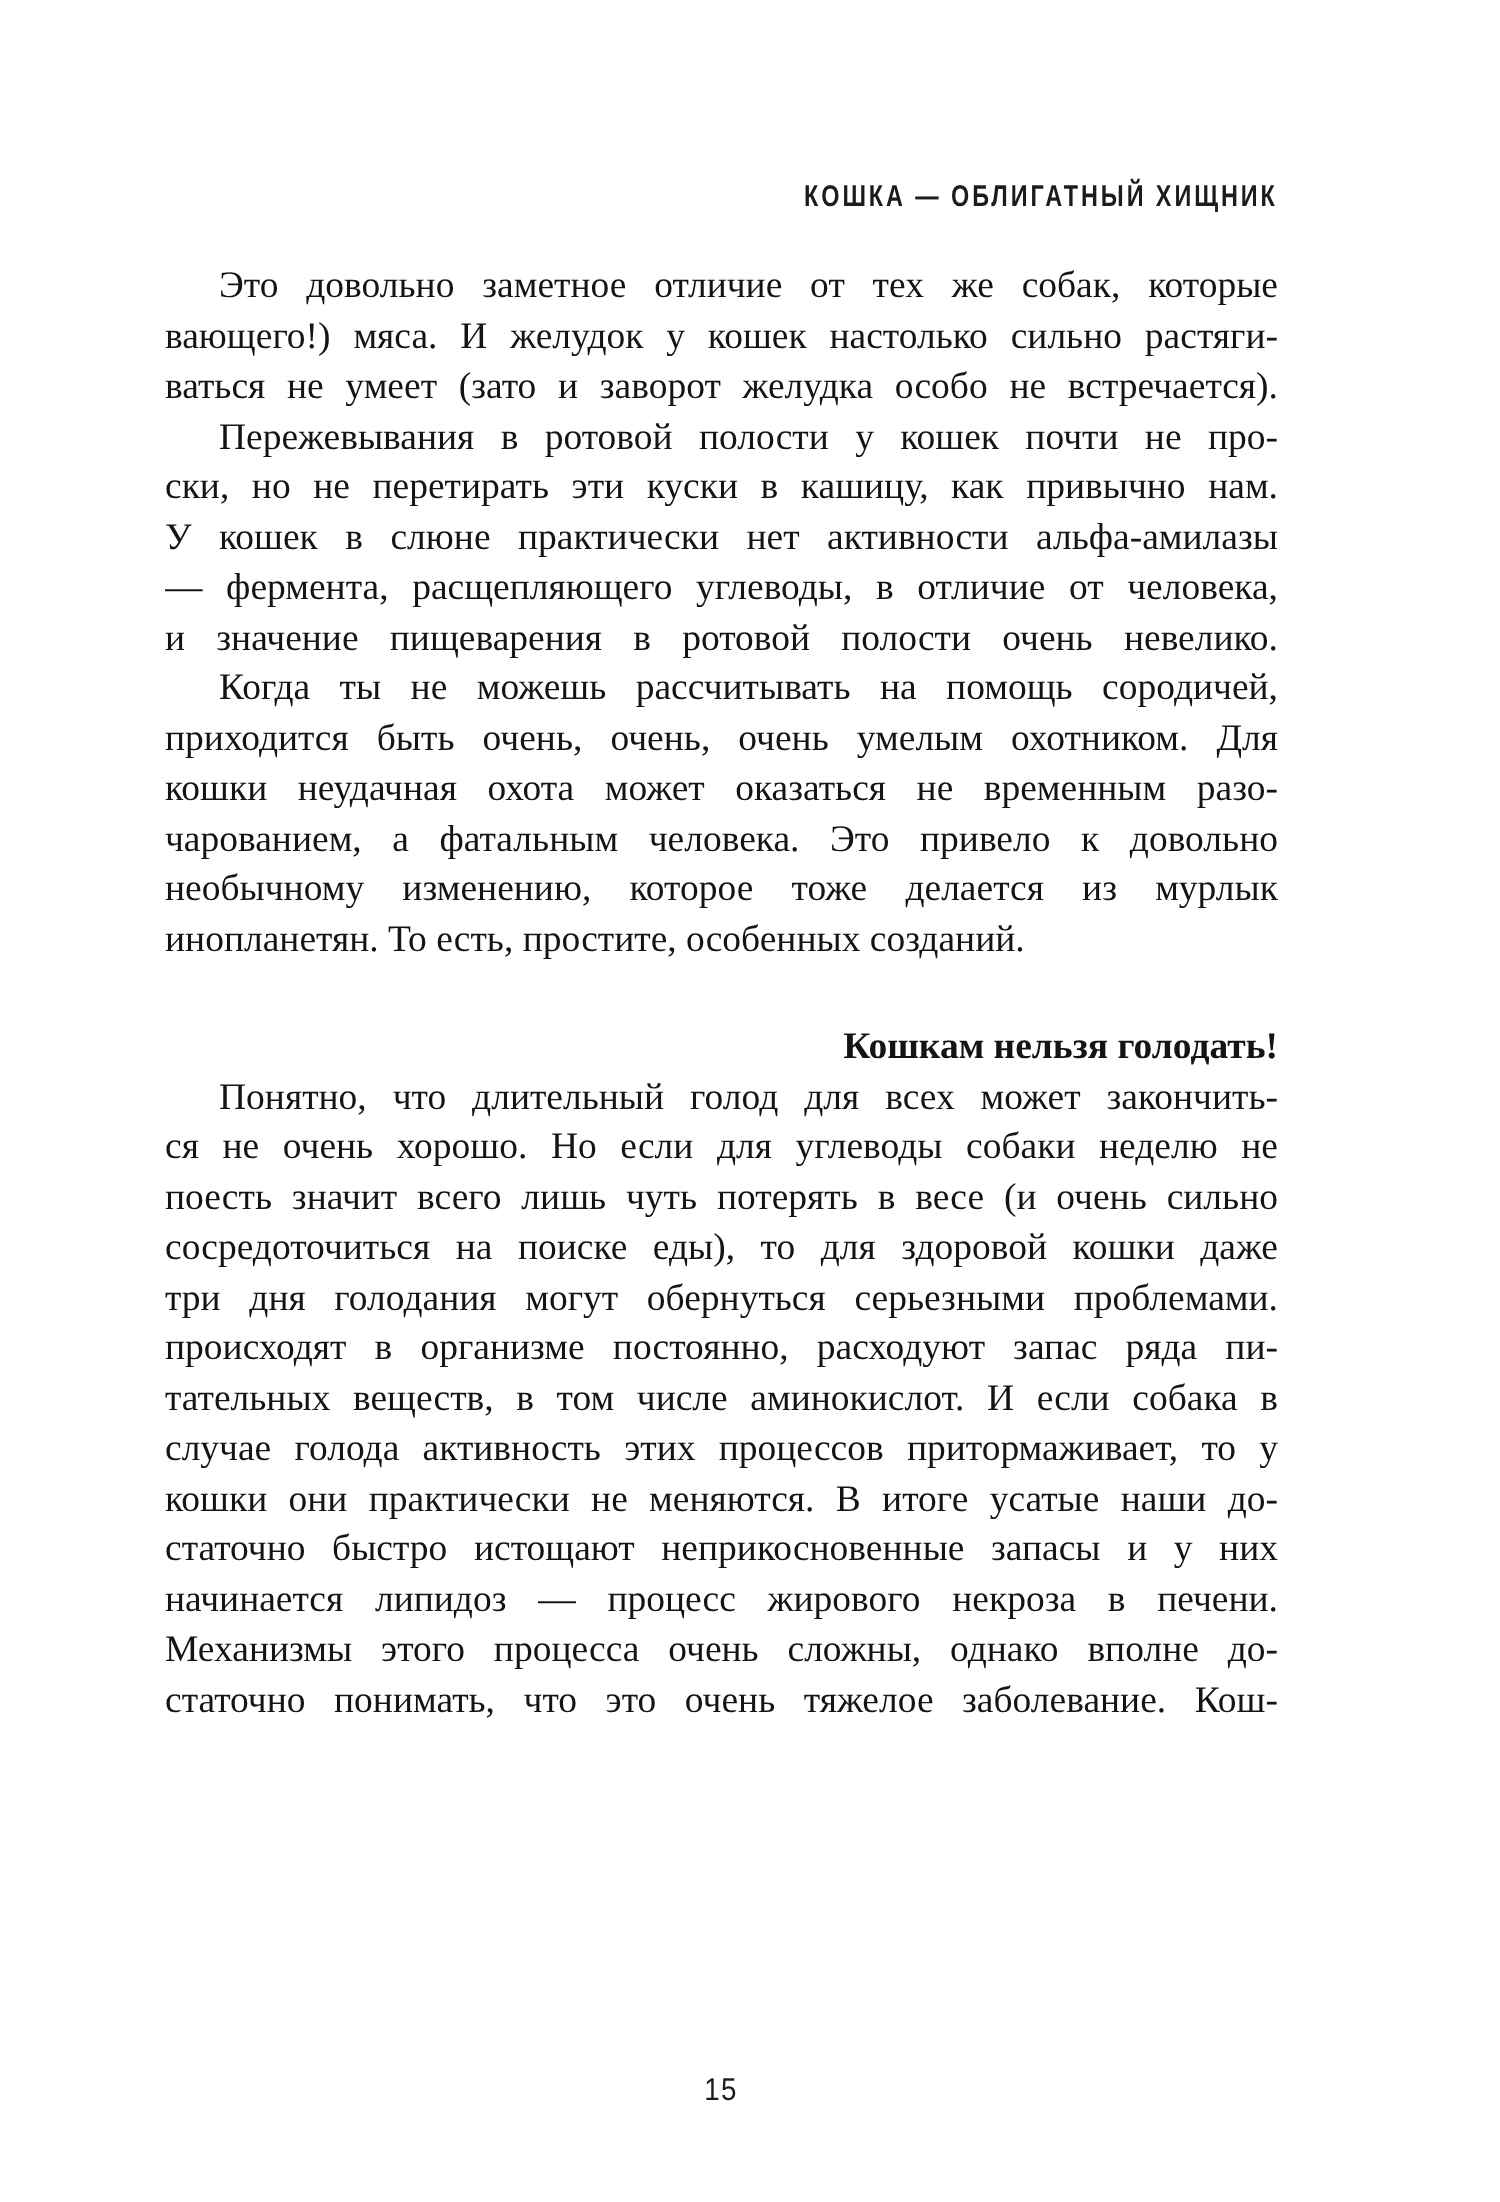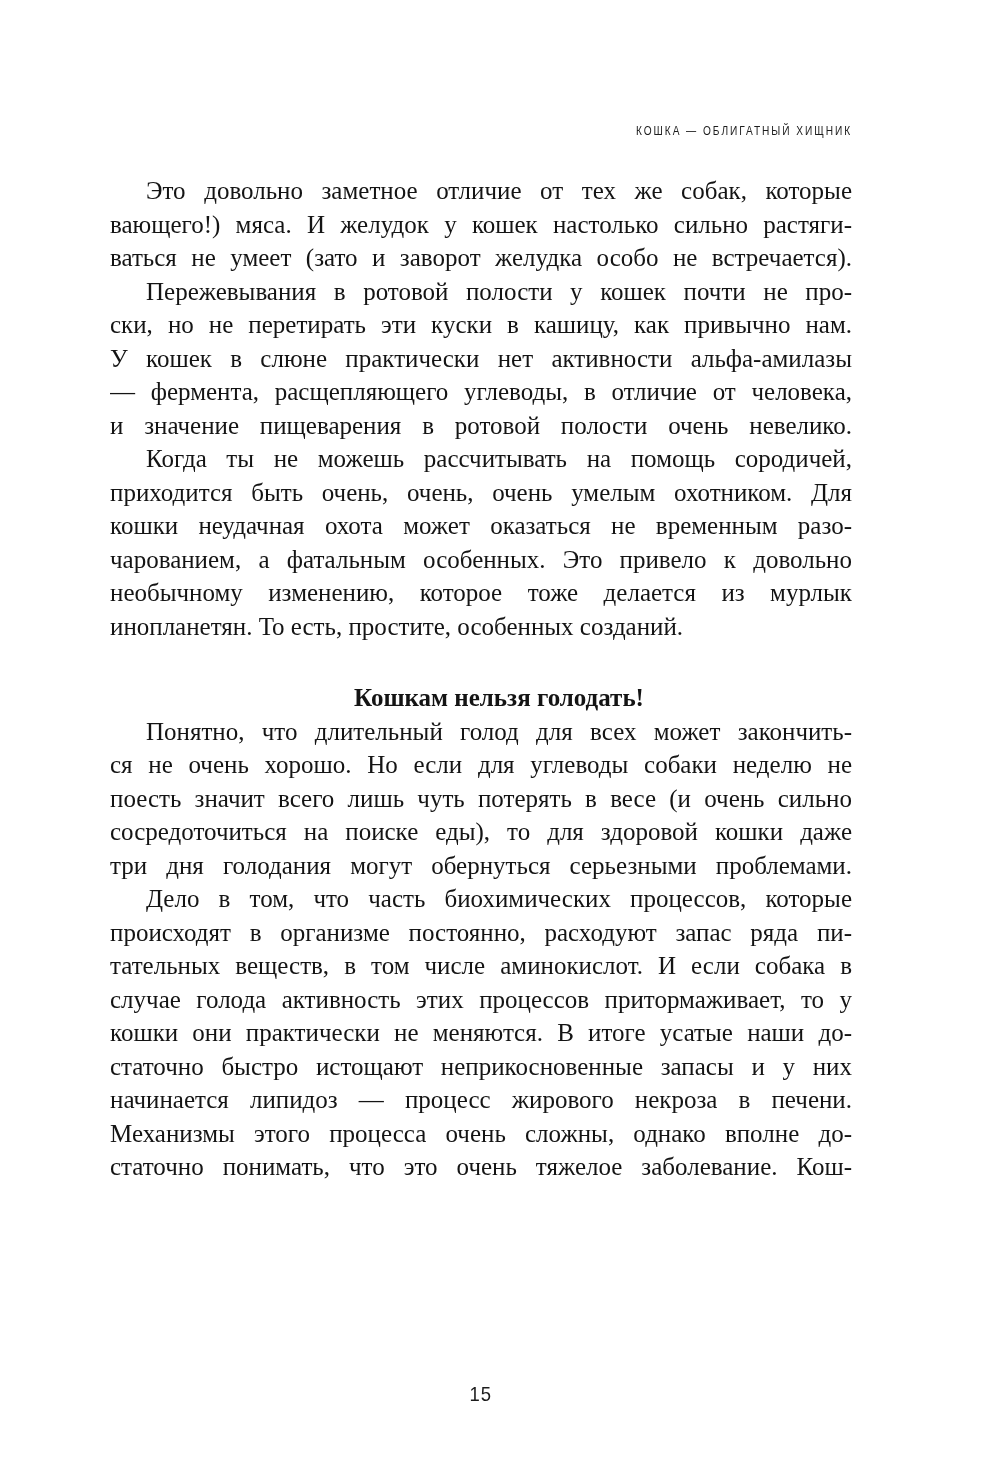--- a/index.html
+++ b/index.html
@@ -15,23 +15,23 @@
     overflow: hidden;
     font-family: "Liberation Serif", "DejaVu Serif", serif;
     color: #141414;
   }
   
   .running-head {
     position: absolute;
     top: 121px;
     right: 148px;
     font-family: "Liberation Sans", "DejaVu Sans", sans-serif;
-    font-size: 13px;
+    font-size: 20px;
     line-height: 20px;
-    font-weight: 400;
+    font-weight: 700;
     white-space: nowrap;
     color: #1c1c1c;
   }
   .running-head .condense {
     display: inline-block;
     transform: scaleX(0.78);
     transform-origin: 100% 50%;
     letter-spacing: 2.5px;
   }
   
@@ -61,21 +61,21 @@
   .line.short-last {
     text-align-last: left;
   }
   .section-heading {
     margin-top: 38px;
     padding-left: 36px;
     font-size: 25px;
     line-height: 33.5px;
     height: 33.5px;
     font-weight: bold;
-    text-align: center;
+    text-align: right;
   }
   
   .page-number {
     position: absolute;
     left: 110px;
     top: 1382px;
     width: 742px;
     text-align: center;
     font-family: "Liberation Sans", "DejaVu Sans", sans-serif;
     font-size: 21px;
@@ -109,34 +109,33 @@
         <div class="line indent">Пережевывания в ротовой полости у кошек почти не про-</div>
         <div class="line">ски, но не перетирать эти куски в кашицу, как привычно нам.</div>
         <div class="line">У кошек в слюне практически нет активности альфа-амилазы</div>
         <div class="line">— фермента, расщепляющего углеводы, в отличие от человека,</div>
         <div class="line">и значение пищеварения в ротовой полости очень невелико.</div>
       </div>
       <div class="paragraph">
         <div class="line indent">Когда ты не можешь рассчитывать на помощь сородичей,</div>
         <div class="line">приходится быть очень, очень, очень умелым охотником. Для</div>
         <div class="line">кошки неудачная охота может оказаться не временным разо-</div>
-        <div class="line">чарованием, а фатальным особенных. Это привело к довольно</div>
+        <div class="line">чарованием, а фатальным человека. Это привело к довольно</div>
         <div class="line">необычному изменению, которое тоже делается из мурлык</div>
         <div class="line short-last">инопланетян. То есть, простите, особенных созданий.</div>
       </div>
       <div class="section-heading">Кошкам нельзя голодать!</div>
       <div class="paragraph">
         <div class="line indent">Понятно, что длительный голод для всех может закончить-</div>
         <div class="line">ся не очень хорошо. Но если для углеводы собаки неделю не</div>
         <div class="line">поесть значит всего лишь чуть потерять в весе (и очень сильно</div>
         <div class="line">сосредоточиться на поиске еды), то для здоровой кошки даже</div>
         <div class="line">три дня голодания могут обернуться серьезными проблемами.</div>
       </div>
       <div class="paragraph">
-        <div class="line indent">Дело в том, что часть биохимических процессов, которые</div>
         <div class="line">происходят в организме постоянно, расходуют запас ряда пи-</div>
         <div class="line">тательных веществ, в том числе аминокислот. И если собака в</div>
         <div class="line">случае голода активность этих процессов притормаживает, то у</div>
         <div class="line">кошки они практически не меняются. В итоге усатые наши до-</div>
         <div class="line">статочно быстро истощают неприкосновенные запасы и у них</div>
         <div class="line">начинается липидоз — процесс жирового некроза в печени.</div>
         <div class="line">Механизмы этого процесса очень сложны, однако вполне до-</div>
         <div class="line">статочно понимать, что это очень тяжелое заболевание. Кош-</div>
       </div>
     </div>

